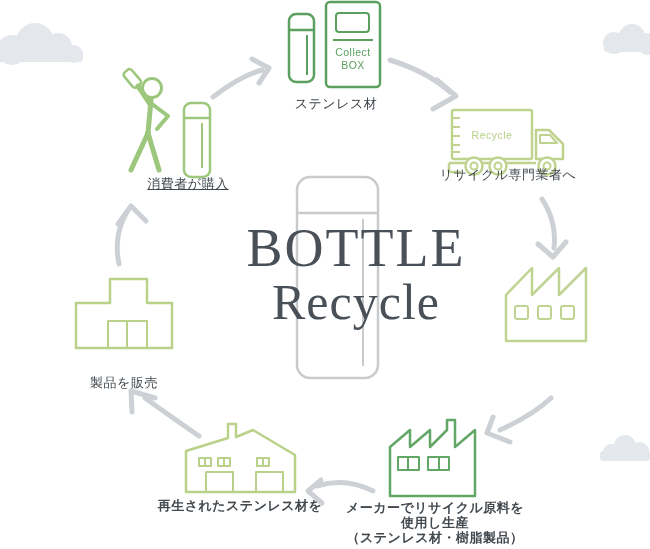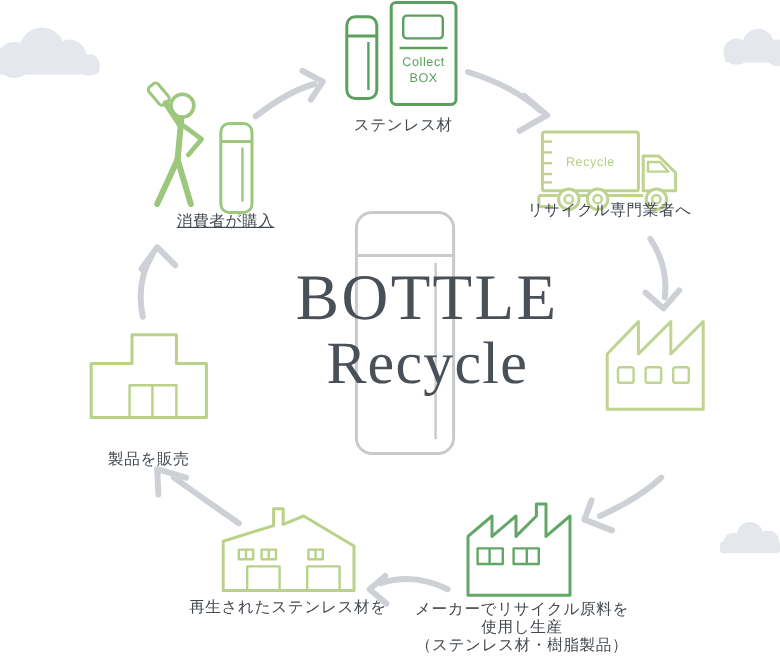--- a/index.html
+++ b/index.html
@@ -1,21 +1,21 @@
 <!DOCTYPE html>
 <html><head>
 <meta charset="utf-8">
 <style>
   html,body{margin:0;padding:0;background:#ffffff;}
   #stage{position:relative;width:650px;height:549px;overflow:hidden;background:#ffffff;
          font-family:"Liberation Sans",sans-serif;}
   #gfx{position:absolute;left:0;top:0;}
   .label{position:absolute;transform:translateX(-50%);text-align:center;white-space:nowrap;
          color:#41484e;font-size:13px;font-weight:500;letter-spacing:.5px;line-height:16px;}
-  .label.tight{line-height:15px;}
+  .label.tight{line-height:15px;font-weight:bold;}
   .icon-text{position:absolute;transform:translateX(-50%);text-align:center;white-space:nowrap;
          font-size:10.5px;font-weight:500;letter-spacing:.5px;line-height:13px;}
   .dark-green-text{color:#5ba05f;text-align:center;}
   .light-green-text{color:#b6cf84;}
   #title{position:absolute;left:340px;top:220px;transform:translateX(-50%);text-align:center;
          color:#4a5057;font-family:"Liberation Serif",serif;margin-left:16px;}
   #title .t1{font-size:54px;line-height:56px;letter-spacing:2px;}
   #title .t2{font-size:50px;line-height:52px;letter-spacing:1px;}
 </style>
 </head>

